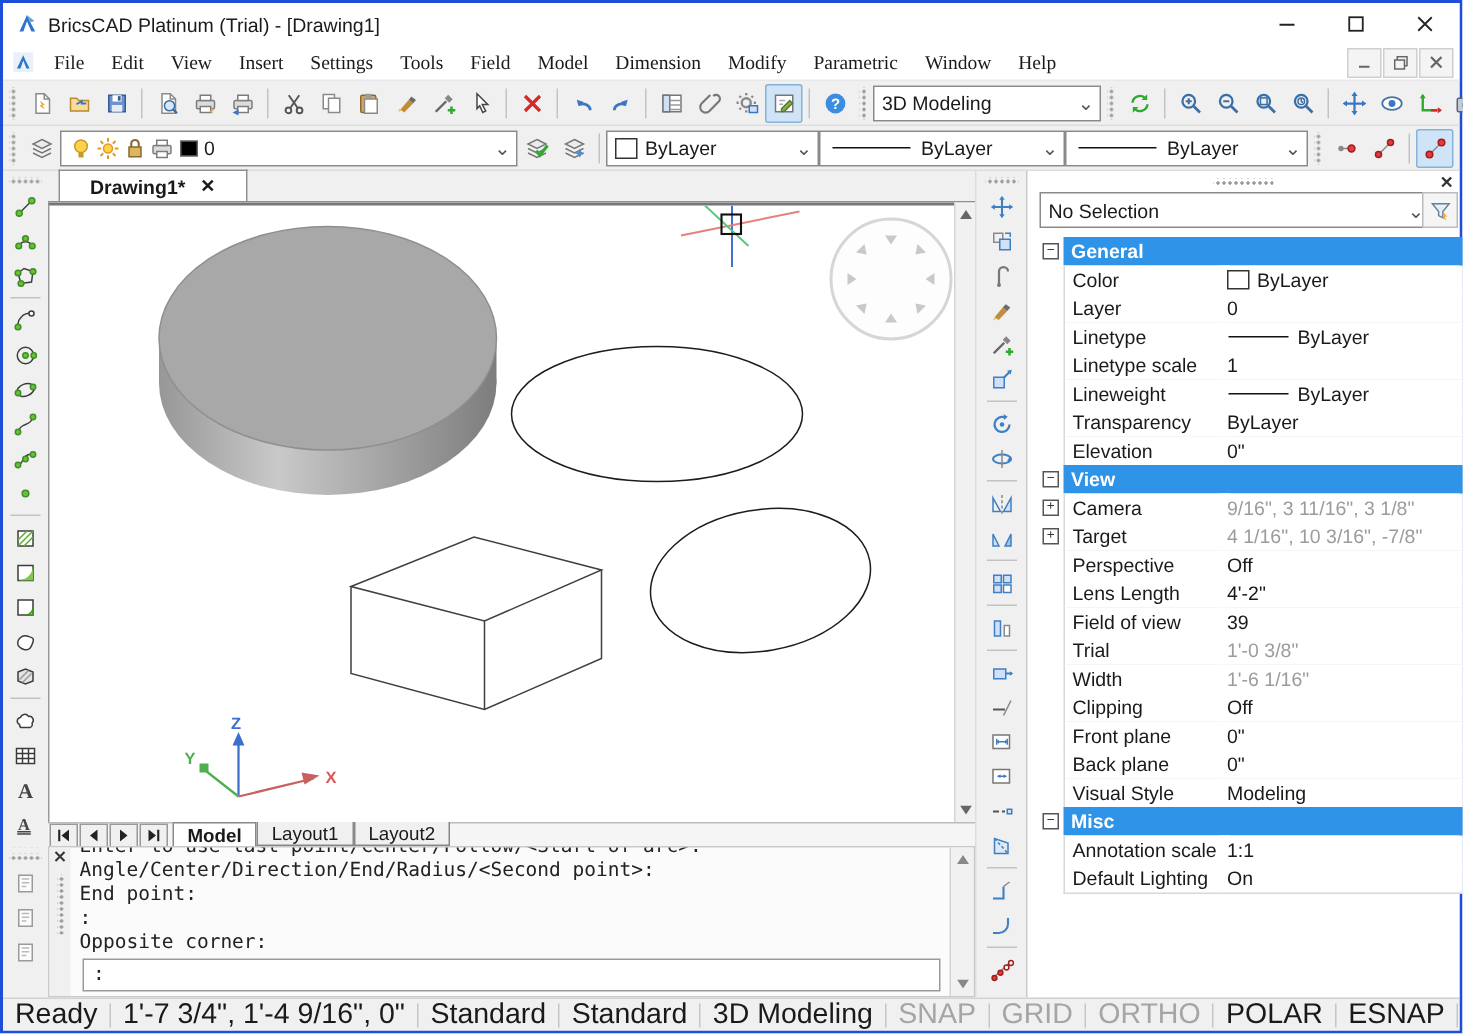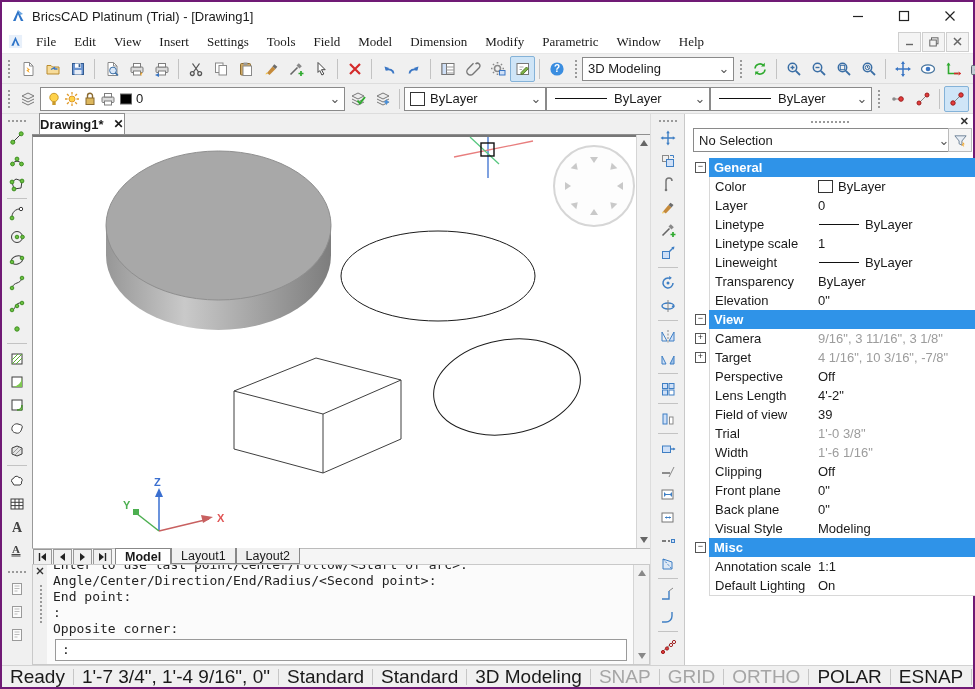--- a/index.html
+++ b/index.html
@@ -1,17 +1,17 @@
 <!DOCTYPE html>
 <html><head>
 <meta charset="utf-8">
 <style>
   html,body{margin:0;padding:0;}
   body{width:975px;height:689px;position:relative;font-family:"Liberation Sans",sans-serif;font-size:13px;color:#1a1a1a;background:#fff;overflow:hidden;}
-  .window{position:absolute;inset:0;border:2px solid #701a75;box-sizing:border-box;background:#fff;}
+  .window{position:absolute;inset:0;border:2px solid #1d4ed8;box-sizing:border-box;background:#fff;}
   .abs{position:absolute;box-sizing:border-box;}
   
   .titlebar{left:0;top:0;width:971px;height:28px;background:#fff;display:flex;align-items:center;}
   .title-text{margin-left:6px;font-size:13px;}
   .win-controls{margin-left:auto;display:flex;}
   .win-btn{width:46px;height:26px;display:flex;align-items:center;justify-content:center;}
   
   .menubar{left:0;top:28px;width:971px;height:24px;background:#fff;display:flex;align-items:center;border-bottom:1px solid #e8e8e8;}
   .menu-item{padding:3px 9px;cursor:default;font-family:Liberation Serif, serif;}
   .mdi-controls{margin-left:auto;display:flex;margin-right:4px;}
@@ -30,21 +30,21 @@
   .lt-line{width:52px;height:0;border-top:1.5px solid #111;margin:0 7px 0 3px;flex:0 0 auto;}
   
   .vbar{background:#f0f0f0;display:flex;flex-direction:column;align-items:center;}
   .vbar-left{left:0;top:112px;width:30px;height:551px;}
   .vbar-mid{left:648px;top:112px;width:34px;height:551px;border-left:1px solid #ddd;}
   .vicon{width:24px;height:23px;display:flex;align-items:center;justify-content:center;flex:0 0 auto;}
   .v-sep{width:20px;height:1px;background:#c3c3c3;margin:3px 0;flex:0 0 auto;}
   .v-handle{width:22px;height:5px;margin:4px 0 3px 0;background-image:radial-gradient(#9a9a9a 1px,transparent 1.2px);background-size:4px 4px;background-position:1px 1px;flex:0 0 auto;}
   
   .doctabbar{left:30px;top:112px;width:618px;height:21px;background:#f0f0f0;border-bottom:1px solid #8f8f8f;display:flex;align-items:flex-end;}
-  .doctab{height:20px;background:#fff;border:1px solid #8f8f8f;border-bottom:none;display:flex;align-items:center;padding:0 0;margin-left:7px;font-weight:bold;}
+  .doctab{height:20px;background:#fff;border:1px solid #8f8f8f;border-bottom:none;display:flex;align-items:center;padding:0 20px;margin-left:7px;font-weight:bold;}
   .doctab .x{margin-left:10px;font-weight:bold;font-size:12px;}
   
   .canvas{left:30px;top:133px;width:604px;height:413px;background:#fff;border-top:2px solid #777;border-left:1px solid #999;overflow:hidden;}
   .vscroll{left:634px;top:133px;width:14px;height:413px;background:#f1f1f1;border-left:1px solid #d5d5d5;display:flex;flex-direction:column;justify-content:space-between;align-items:center;padding:2px 0;}
   .scroll-arrow{width:12px;height:12px;display:flex;align-items:center;justify-content:center;}
   
   .layoutrow{left:30px;top:546px;width:618px;height:16px;background:#f5f5f5;display:flex;align-items:center;border-top:1px solid #bbb;}
   .navbtn{width:17px;height:14px;border:1px solid #999;background:#f0f0f0;display:flex;align-items:center;justify-content:center;margin-left:1px;}
   .ltab{height:15px;padding:0 9px;border:1px solid #888;border-top:none;display:flex;align-items:center;font-size:12.5px;background:#f0f0f0;}
   .ltab.active{background:#fff;font-weight:bold;border-top:1px solid #888;}

